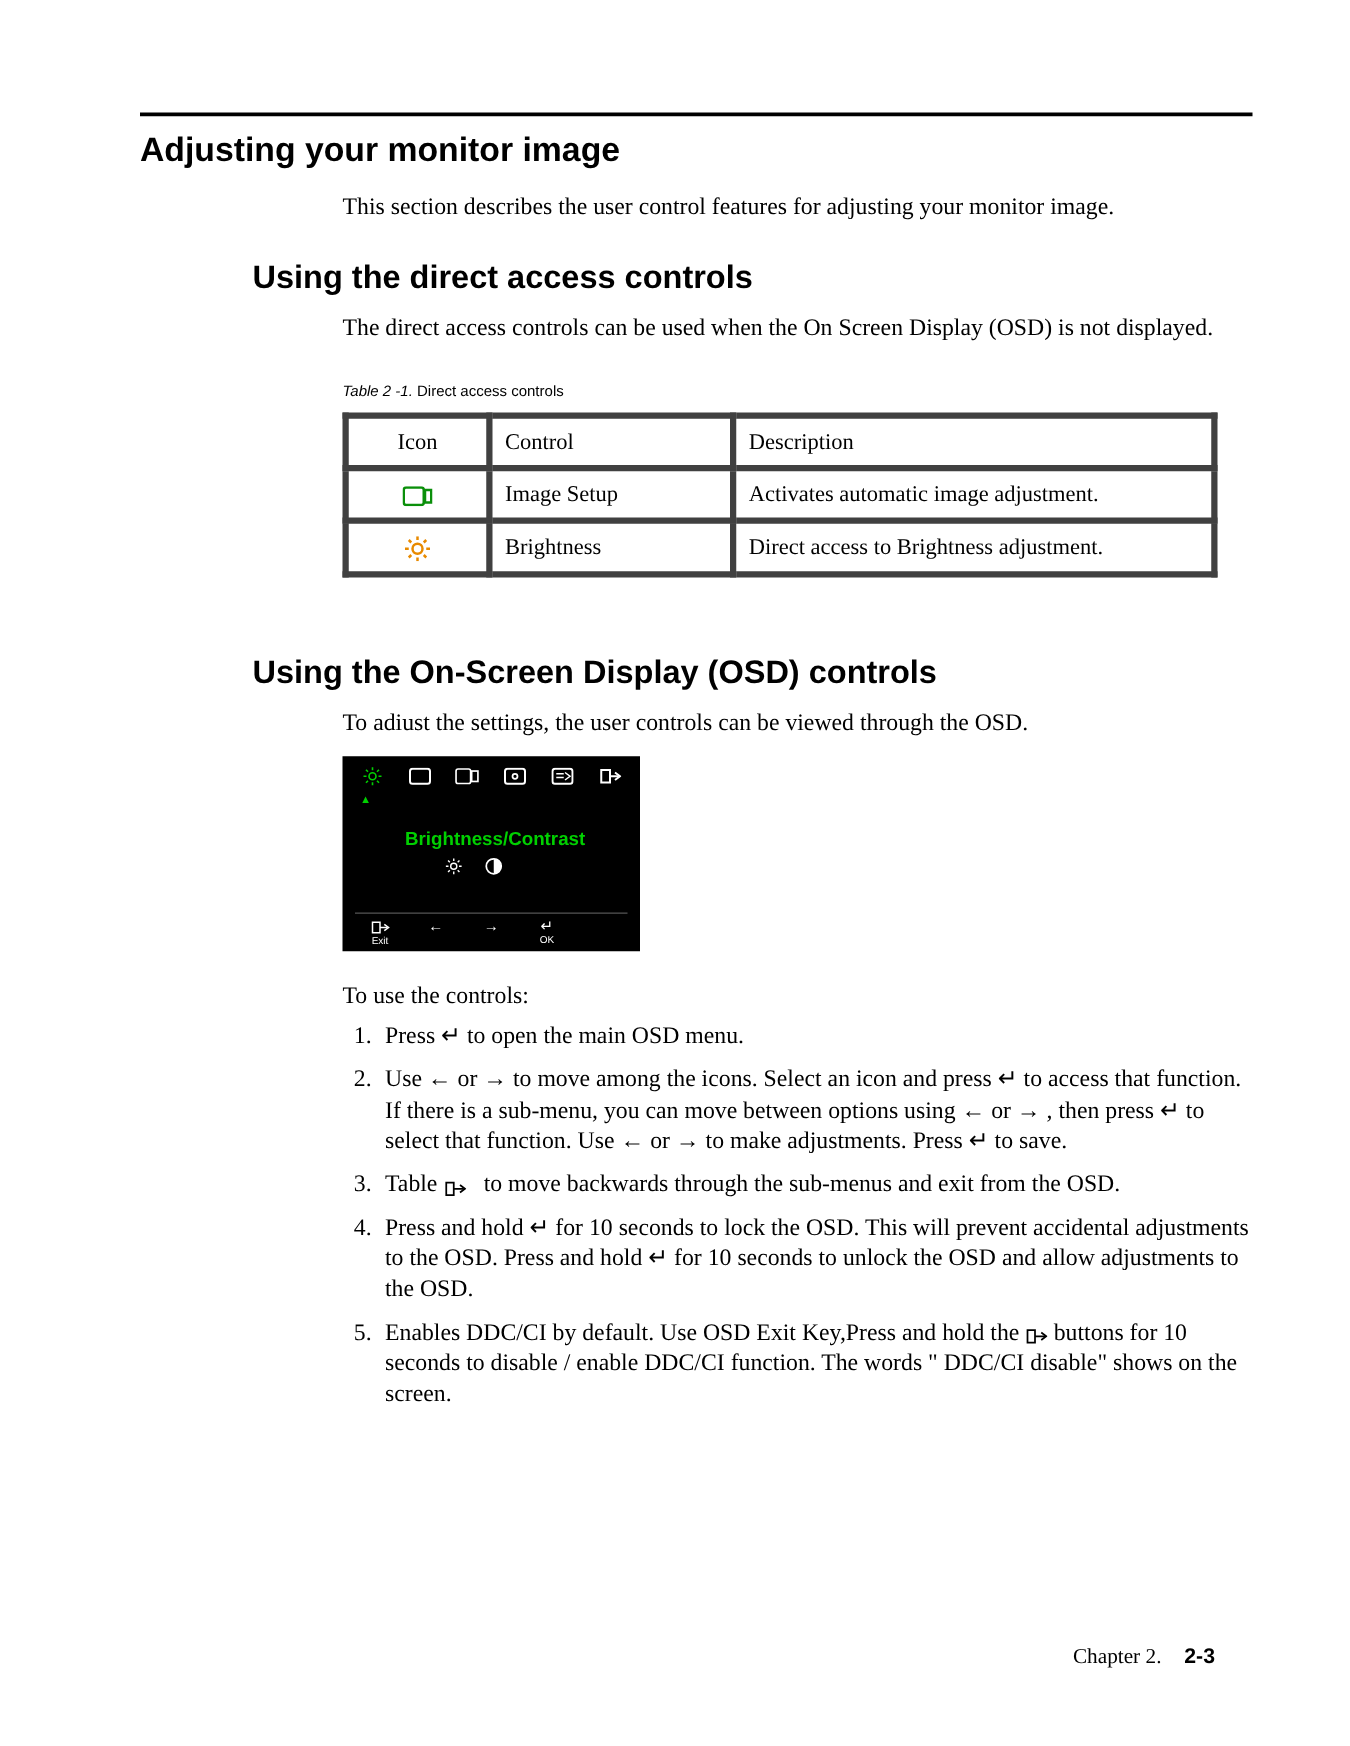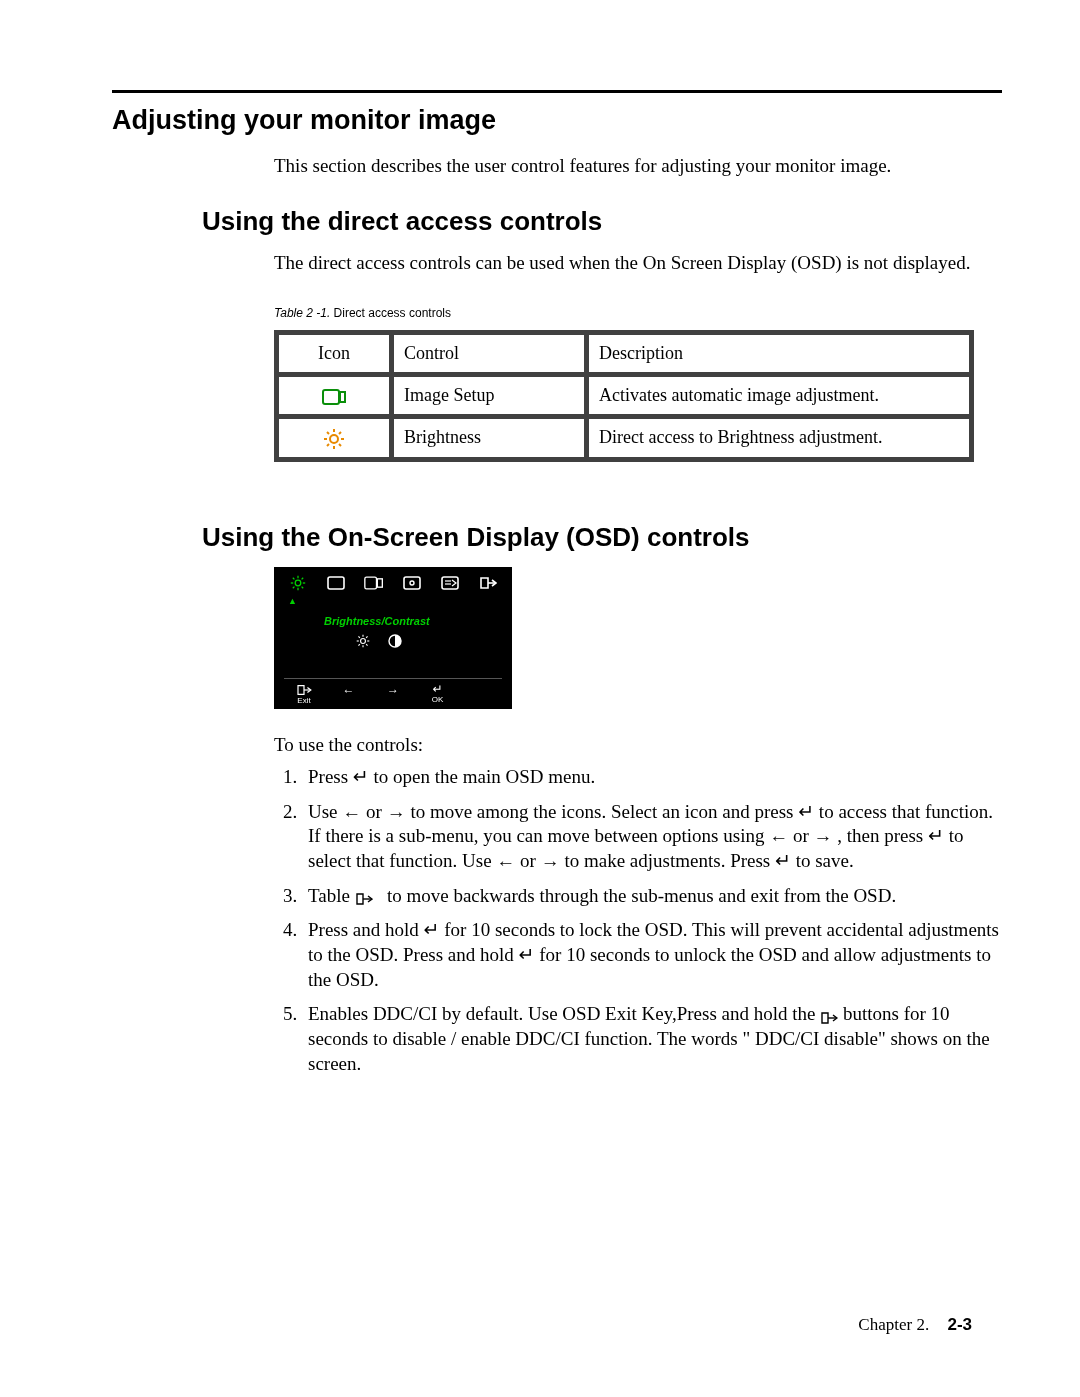--- a/index.html
+++ b/index.html
@@ -76,23 +76,22 @@
   .osd-top-row {
     display: flex;
     justify-content: space-between;
     align-items: center;
     margin-bottom: 6px;
   }
   .osd-top-row .slot { width: 28px; text-align: center; }
   .osd-label {
     color: #00d000;
     font-weight: 700;
-    font-size: 11px;
-    margin: 10px 0 6px 40px;
-    font-style: italic;
+    font-size: 15px;
+    margin: 20px 0 6px 40px;
   }
   .osd-sub-row {
     display: flex;
     gap: 18px;
     margin: 4px 0 30px 72px;
     font-size: 14px;
   }
   .osd-bottom {
     border-top: 1px solid #555;
     padding-top: 4px;
@@ -180,20 +179,21 @@
         </svg>
       </td>
       <td class="ctrl-cell">Brightness</td>
       <td>Direct access to Brightness adjustment.</td>
     </tr>
   </tbody>
     </table>
 
   <h2 class="subsection-title" style="margin-top:60px;">Using the On-Screen Display (OSD) controls</h2>
 
+  <p class="body-text">To adiust the settings, the user controls can be viewed through the OSD.</p>
 
   <div class="osd-box">
     <div class="osd-top-row">
       <span class="slot" style="color:#00d000;">
         <svg width="16" height="16" viewBox="0 0 20 20">
             <circle cx="10" cy="10" r="3.5" fill="none" stroke="#00d000" stroke-width="1.6"></circle>
             <g stroke="#00d000" stroke-width="1.6">
               <line x1="10" y1="1" x2="10" y2="4"></line>
               <line x1="10" y1="16" x2="10" y2="19"></line>
               <line x1="1" y1="10" x2="4" y2="10"></line>

